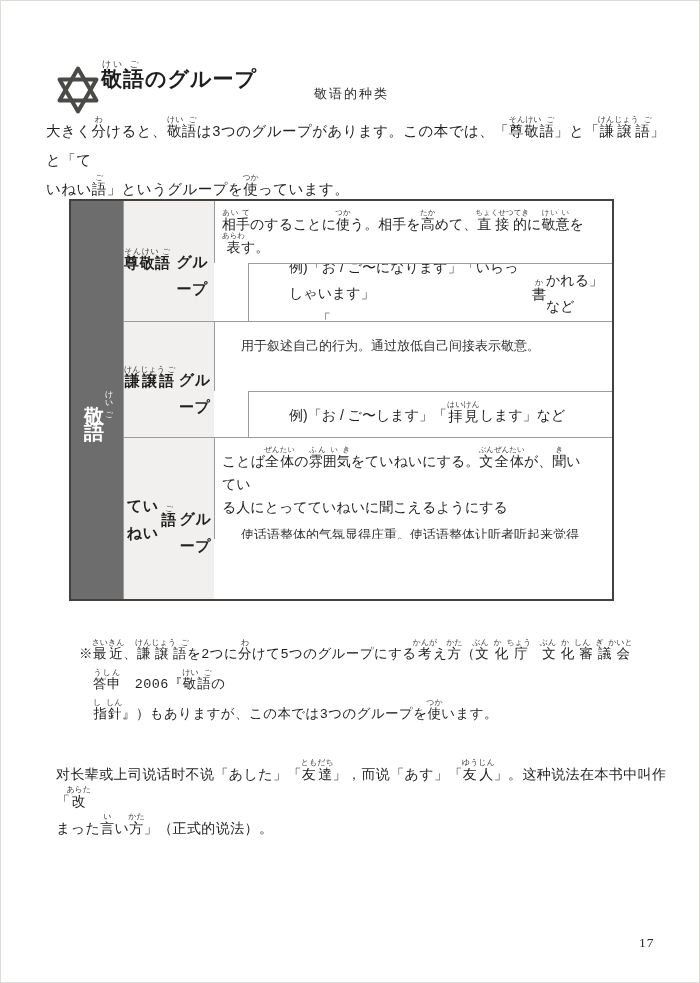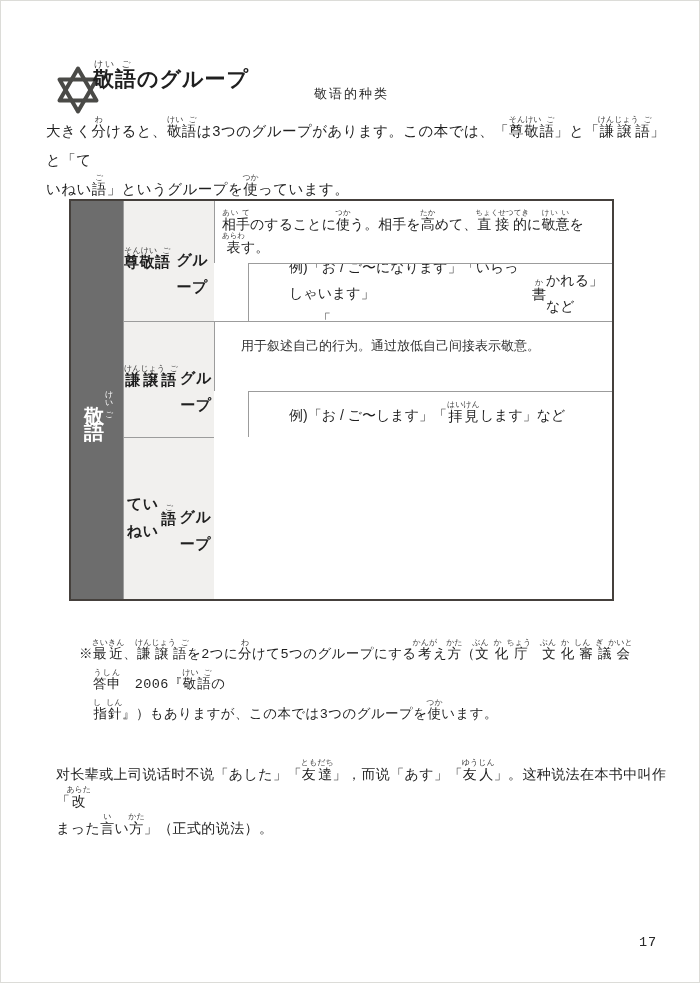--- a/index.html
+++ b/index.html
@@ -12,21 +12,21 @@
     position:relative;width:700px;height:983px;margin:0 auto;background:#fff;
     border:1px solid #dcdcd8; overflow:hidden;
     font-family:"Liberation Sans","DejaVu Sans",sans-serif;color:var(--text);
   }
   ruby{ruby-position:over;}
   rt{font-size:8px;color:#3c3c3c;font-weight:normal;letter-spacing:0;}
 
   
   .hdr-icon{position:absolute;left:52px;top:64px;width:50px;height:50px;}
   .title{
-    position:absolute;left:92px;top:58px;font-size:21px;font-weight:bold;
+    position:absolute;left:100px;top:58px;font-size:21px;font-weight:bold;
     letter-spacing:1px;line-height:40px;white-space:pre-line;
   }
   .title rt{font-size:9px;}
   .subtitle{
     position:absolute;left:305px;top:84px;font-size:13px;color:#2b2b2b;
     font-family:"Liberation Serif","DejaVu Serif",serif;letter-spacing:2px;margin-left:8px;
   }
 
   .para{white-space:pre-line;line-height:29px;font-size:14.5px;letter-spacing:0.4px;font-family:Liberation Mono, monospace;}
   .intro{position:absolute;left:45px;top:114px;width:625px;}
@@ -45,40 +45,40 @@
   }
   .side{
     grid-column:1;grid-row:1/7;background:var(--sidebar_bg);color:#fff;
     display:flex;align-items:center;justify-content:center;
   }
   .side-label{writing-mode:vertical-rl;font-weight:bold;font-size:20px;letter-spacing:5px;}
   .side-label rt{color:#fff;font-size:8px;}
   .lbl{
     grid-column:2;background:var(--label_bg);border-left:1px solid var(--border_light);
     display:flex;align-items:center;justify-content:center;text-align:center;
-    font-weight:bold;font-size:15px;line-height:27px;white-space:pre-line;letter-spacing:0.5px;font-family:Liberation Mono, monospace;
+    font-weight:bold;font-size:15px;line-height:27px;white-space:pre-line;letter-spacing:0.5px;
   }
   .lbl-1{grid-row:1/3;}
   .lbl-2{grid-row:3/5;border-top:1px solid var(--border_light);}
   .lbl-3{grid-row:5/7;border-top:1px solid var(--border_light);}
   .desc,.ex{grid-column:3;border-left:1px solid var(--border_light);overflow:hidden;}
   .desc{padding:8px 24px 0 7px;}
   .desc-2,.desc-3,.ex{border-top:1px solid var(--border_light);}
   .desc .jp{white-space:pre-line;font-size:14px;line-height:23px;letter-spacing:0;}
   .desc .jp rt{font-size:7.5px;}
   .desc .cn{
     white-space:pre-line;font-size:13px;line-height:22px;color:#333;
     font-family:"Liberation Serif","DejaVu Serif",serif;padding-left:19px;margin-top:5px;
   }
   .ex{display:flex;align-items:center;padding-left:40px;
       white-space:pre-line;font-size:14px;line-height:26px;margin-left:34px;}
 
   .pagenum{
     position:absolute;left:638px;top:934px;font-size:13.5px;letter-spacing:1px;
-    font-family:Liberation Mono, monospace;color:#2a2a2a;
+    font-family:Liberation Serif, serif;color:#2a2a2a;
   }
 </style>
 </head>
 <body>
 
 <div class="page">
 
   <svg class="hdr-icon" viewBox="0 0 100 100" aria-hidden="true">
     <polygon points="50,7 87,71 13,71" fill="none" stroke="#4a4a47" stroke-width="8" stroke-linejoin="round"></polygon>
     <polygon points="50,93 13,29 87,29" fill="none" stroke="#4a4a47" stroke-width="8" stroke-linejoin="round"></polygon>
@@ -106,20 +106,26 @@
 
     <div class="lbl lbl-2"><ruby>謙譲語<rt>けんじょう ご</rt></ruby>
 グループ</div>
     <div class="desc desc-2">
       <div class="cn">用于叙述自己的行为。通过放低自己间接表示敬意。</div>
     </div>
     <div class="ex">例)「お / ご〜します」「<ruby>拝見<rt>はいけん</rt></ruby>します」など</div>
 
     <div class="lbl lbl-3">ていねい<ruby>語<rt>ご</rt></ruby>
 グループ</div>
+    <div class="desc desc-3">
+      <div class="jp">ことば<ruby>全体<rt>ぜんたい</rt></ruby>の<ruby>雰囲気<rt>ふん い き</rt></ruby>をていねいにする。<ruby>文全体<rt>ぶんぜんたい</rt></ruby>が、<ruby>聞<rt>き</rt></ruby>いてい
+る人にとってていねいに聞こえるようにする</div>
+      <div class="cn">使话语整体的气氛显得庄重。使话语整体让听者听起来觉得郑
+重。</div>
+    </div>
   </div>
 
   <p class="para note">※<ruby>最近<rt>さいきん</rt></ruby>、<ruby>謙譲語<rt>けんじょう ご</rt></ruby>を2つに<ruby>分<rt>わ</rt></ruby>けて5つのグループにする<ruby>考<rt>かんが</rt></ruby>え<ruby>方<rt>かた</rt></ruby>（<ruby>文化庁<rt>ぶん か ちょう</rt></ruby>　<ruby>文化審議会答申<rt>ぶん か しん ぎ かいとうしん</rt></ruby>　2006『<ruby>敬語<rt>けい ご</rt></ruby>の
 <ruby>指針<rt>し しん</rt></ruby>』）もありますが、この本では3つのグループを<ruby>使<rt>つか</rt></ruby>います。</p>
   <p class="para para-cn">对长辈或上司说话时不说「あした」「<ruby>友達<rt>ともだち</rt></ruby>」，而说「あす」「<ruby>友人<rt>ゆうじん</rt></ruby>」。这种说法在本书中叫作「<ruby>改<rt>あらた</rt></ruby>
 まった<ruby>言<rt>い</rt></ruby>い<ruby>方<rt>かた</rt></ruby>」（正式的说法）。</p>
 
   <div class="pagenum">17</div>
 </div>
 

